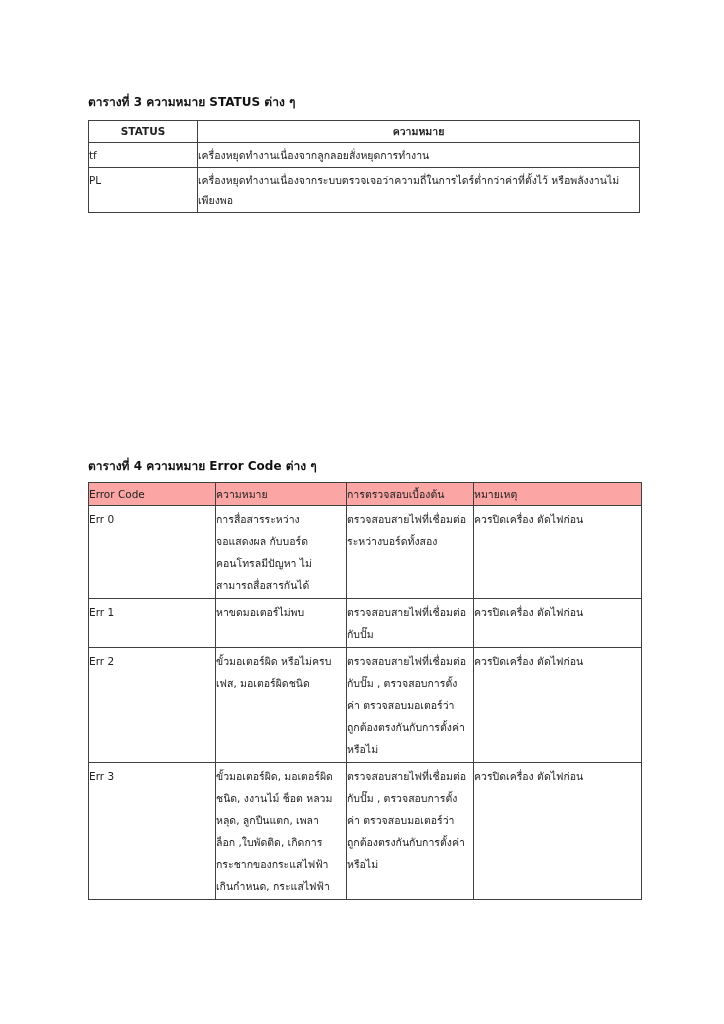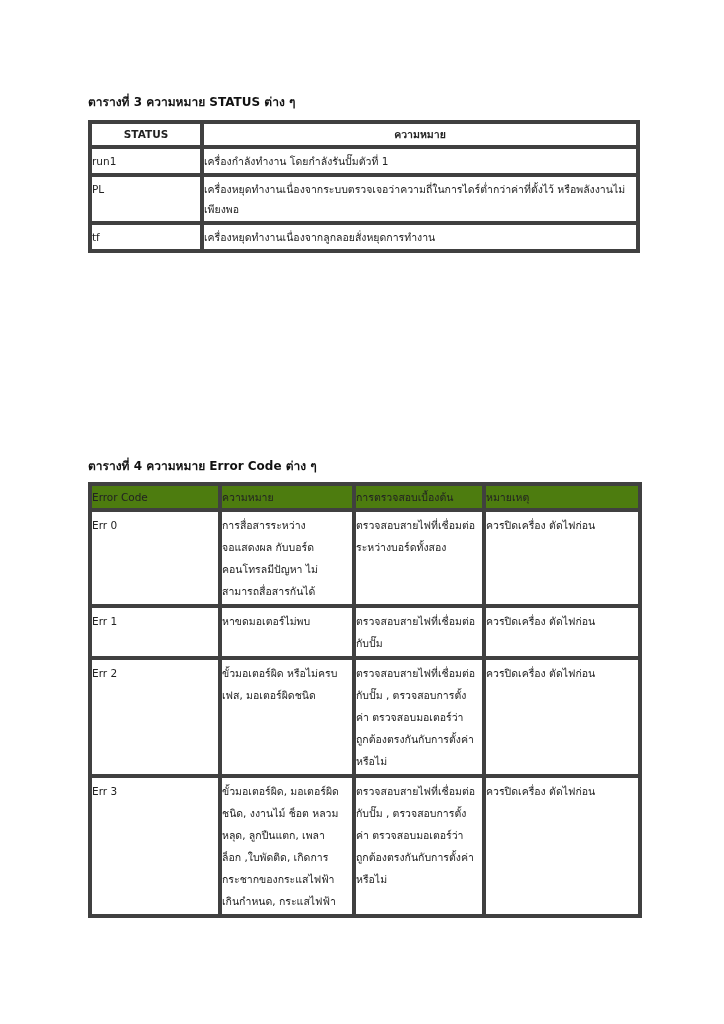--- a/index.html
+++ b/index.html
@@ -2,56 +2,52 @@
 <html><head>
 <meta charset="utf-8">
 <style>
   html, body { margin: 0; padding: 0; background: #ffffff; }
   body { width: 724px; height: 1024px; position: relative; overflow: hidden;
          font-family: "DejaVu Sans", "Liberation Sans", sans-serif; color: #222; }
   .caption { position: absolute; left: 88px; font-size: 12px; font-weight: bold; color: #111; }
   #cap3 { top: 92px; }
   #cap4 { top: 456px; }
   table { position: absolute; left: 88px; border-collapse: collapse; font-size: 10.5px; }
-  td, th { border: 4px solid #404040; padding: 2px 0; vertical-align: top; text-align: left; line-height: 22px; font-weight: normal; }
+  td, th { border: 1px solid #404040; padding: 2px 0; vertical-align: top; text-align: left; line-height: 22px; font-weight: normal; }
   #status-table { top: 120px; width: 552px; }
   #status-table th { font-weight: bold; text-align: center; line-height: 17px; }
   #status-table td { line-height: 20px; }
   #status-table .c1 { width: 108px; }
   #error-table { top: 482px; width: 554px; }
-  #error-table th { background: #4d7c0f; line-height: 18px; margin-top: 37px; }
+  #error-table th { background: #fca5a5; line-height: 18px; margin-top: 37px; }
   #error-table .c1 { width: 126px; }
   #error-table .c2 { width: 130px; }
   #error-table .c3 { width: 126px; }
   .cell-lines span { display: block; }
 </style>
 </head>
 <body>
 
 <div id="cap3" class="caption">ตารางที่ 3 ความหมาย STATUS ต่าง ๆ</div>
 
 <table id="status-table">
   <thead>
     <tr>
       <th class="c1">STATUS</th>
       <th>ความหมาย</th>
     </tr>
   </thead>
   <tbody>
     <tr>
-        <td class="c1">run1</td>
-        <td>เครื่องกำลังทำงาน โดยกำลังรันปั๊มตัวที่ 1</td>
+        <td class="c1">tf</td>
+        <td>เครื่องหยุดทำงานเนื่องจากลูกลอยสั่งหยุดการทำงาน</td>
       </tr>
     <tr>
         <td class="c1">PL</td>
         <td>เครื่องหยุดทำงานเนื่องจากระบบตรวจเจอว่าความถี่ในการไดร์ต่ำกว่าค่าที่ตั้งไว้ หรือพลังงานไม่เพียงพอ</td>
-      </tr>
-    <tr>
-        <td class="c1">tf</td>
-        <td>เครื่องหยุดทำงานเนื่องจากลูกลอยสั่งหยุดการทำงาน</td>
       </tr>
   </tbody>
 </table>
 
 <div id="cap4" class="caption">ตารางที่ 4 ความหมาย Error Code ต่าง ๆ</div>
 
 <table id="error-table">
   <thead>
     <tr>
       <th class="c1">Error Code</th>

